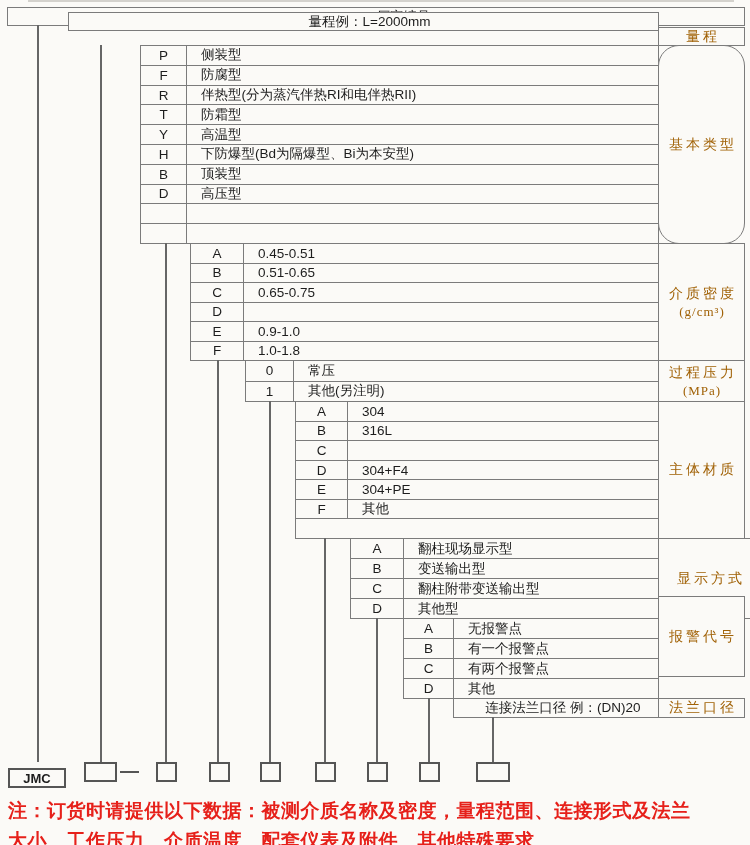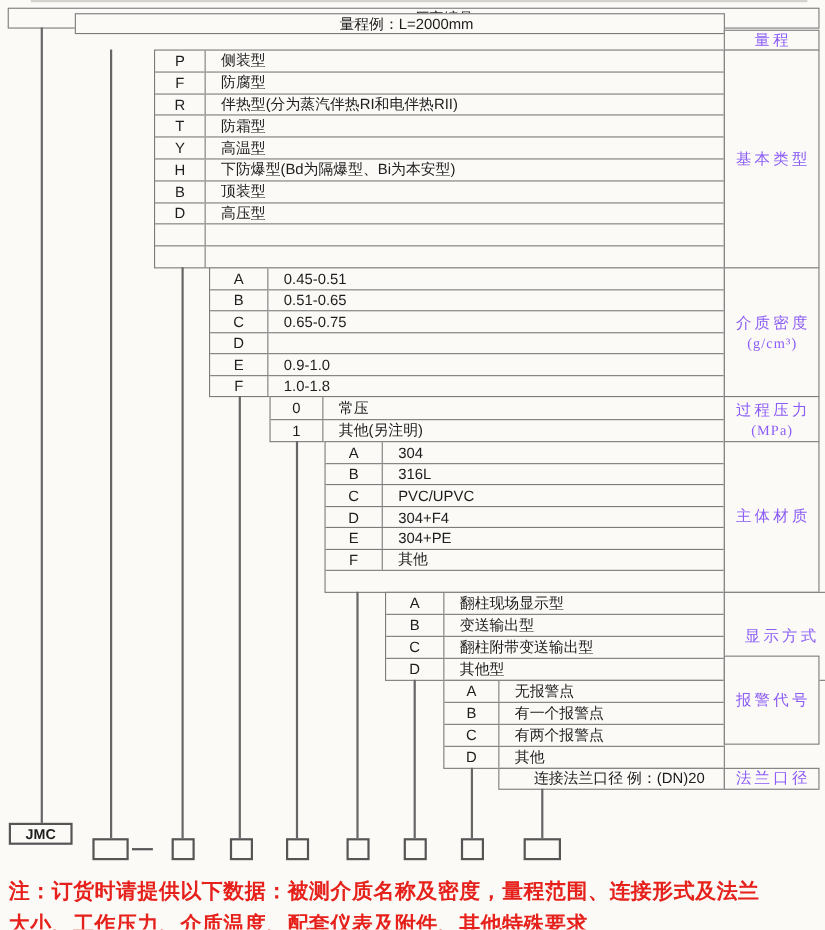--- a/index.html
+++ b/index.html
@@ -30,21 +30,21 @@
   .blk .plain{flex:1;}
   .b-basic   .code{width:45px;}
   .b-density .code{width:52px;}
   .b-pressure .code{width:47px;}
   .b-material .code{width:51px;}
   .b-display .code{width:52px;}
   .b-alarm   .code{width:49px;}
   
   .lcell{border:1px solid var(--bc);display:flex;flex-direction:column;align-items:center;
          justify-content:center;font-family:"Liberation Serif",serif;font-size:14px;
-         letter-spacing:3px;text-indent:3px;color:#8b5cf6;background:var(--bg);}
+         letter-spacing:3px;text-indent:3px;color:#a16207;background:var(--bg);}
   .lcell .sub{font-size:13px;letter-spacing:1px;text-indent:1px;margin-top:1px;}
   
   .vline{width:2px;background:var(--cbc);}
   
   .bbox{border:2px solid var(--bbc);background:var(--bg);display:flex;align-items:center;
         justify-content:center;font-size:13px;font-weight:bold;}
   .dash{border-top:2px solid var(--bbc);height:0;}
   
   .hrow{display:flex;align-items:center;font-size:13.5px;white-space:nowrap;}
   
@@ -148,21 +148,20 @@
   <div class="row">
     <div class="code">A</div>
     <div class="desc">304</div>
   </div>
   <div class="row">
     <div class="code">B</div>
     <div class="desc">316L</div>
   </div>
   <div class="row">
     <div class="code">C</div>
-    <div class="desc">PVC/UPVC</div>
   </div>
   <div class="row">
     <div class="code">D</div>
     <div class="desc">304+F4</div>
   </div>
   <div class="row">
     <div class="code">E</div>
     <div class="desc">304+PE</div>
   </div>
   <div class="row">
@@ -212,21 +211,21 @@
   </div>
 </div>
 
 <div class="abs box hrow" style="left:453px;top:698px;width:206px;height:20px;padding-left:14px;font-size:13.5px;">
   <span>连接法兰口径 例：(DN)20</span>
 </div>
 
 <div class="abs lcell" style="left:658px;top:27px;width:87px;height:19px;">
   <span>量程</span>
 </div>
-<div class="abs lcell" style="left:658px;top:45px;width:87px;height:199px;">
+<div class="abs lcell" style="left:658px;top:45px;width:87px;height:199px;border-radius:21px;">
   <span>基本类型</span>
 </div>
 <div class="abs lcell" style="left:658px;top:243px;width:87px;height:118px;">
   <span>介质密度</span>
   <span class="sub">(g/cm³)</span>
 </div>
 <div class="abs lcell" style="left:658px;top:360px;width:87px;height:42px;">
   <span>过程压力</span>
   <span class="sub">(MPa)</span>
 </div>
@@ -246,21 +245,21 @@
 <div class="abs vline" style="left:37px;top:25px;height:737px;"></div>
 <div class="abs vline" style="left:100px;top:45px;height:717px;"></div>
 <div class="abs vline" style="left:165px;top:243px;height:519px;"></div>
 <div class="abs vline" style="left:217px;top:360px;height:402px;"></div>
 <div class="abs vline" style="left:269px;top:401px;height:361px;"></div>
 <div class="abs vline" style="left:324px;top:538px;height:224px;"></div>
 <div class="abs vline" style="left:376px;top:618px;height:144px;"></div>
 <div class="abs vline" style="left:428px;top:698px;height:64px;"></div>
 <div class="abs vline" style="left:492px;top:717px;height:45px;"></div>
 
-<div class="abs bbox" style="left:8px;top:748px;width:58px;height:20px;">
+<div class="abs bbox" style="left:8px;top:768px;width:58px;height:20px;">
   <span>JMC</span>
 </div>
 <div class="abs bbox" style="left:84px;top:762px;width:33px;height:20px;"></div>
 <div class="abs dash" style="left:120px;top:771px;width:19px;"></div>
 <div class="abs bbox" style="left:156px;top:762px;width:21px;height:20px;"></div>
 <div class="abs bbox" style="left:209px;top:762px;width:21px;height:20px;"></div>
 <div class="abs bbox" style="left:260px;top:762px;width:21px;height:20px;"></div>
 <div class="abs bbox" style="left:315px;top:762px;width:21px;height:20px;"></div>
 <div class="abs bbox" style="left:367px;top:762px;width:21px;height:20px;"></div>
 <div class="abs bbox" style="left:419px;top:762px;width:21px;height:20px;"></div>

